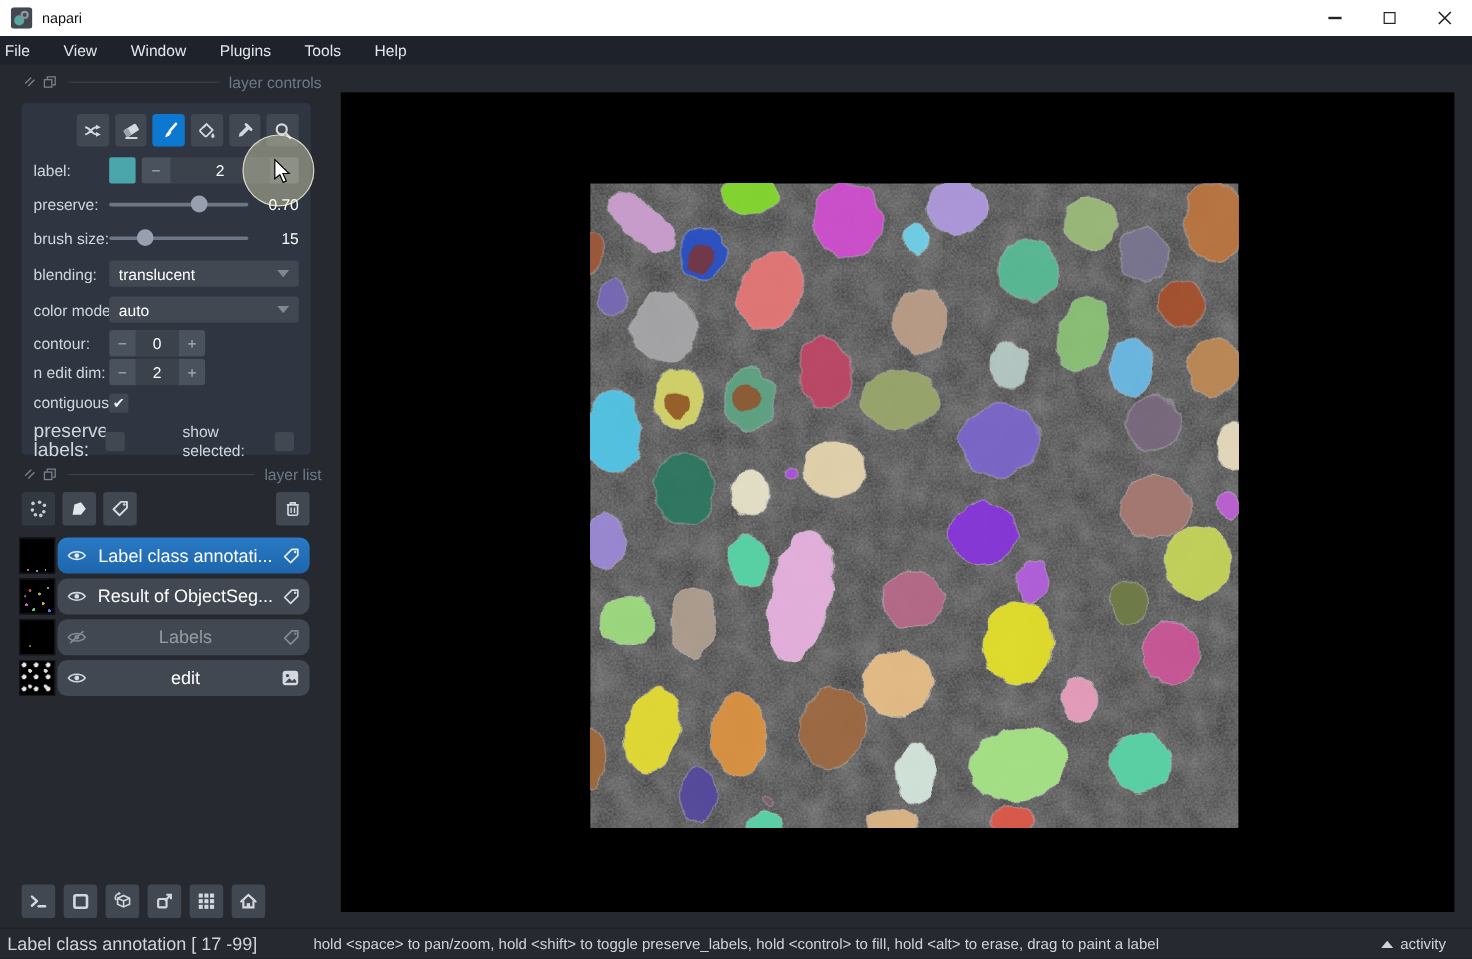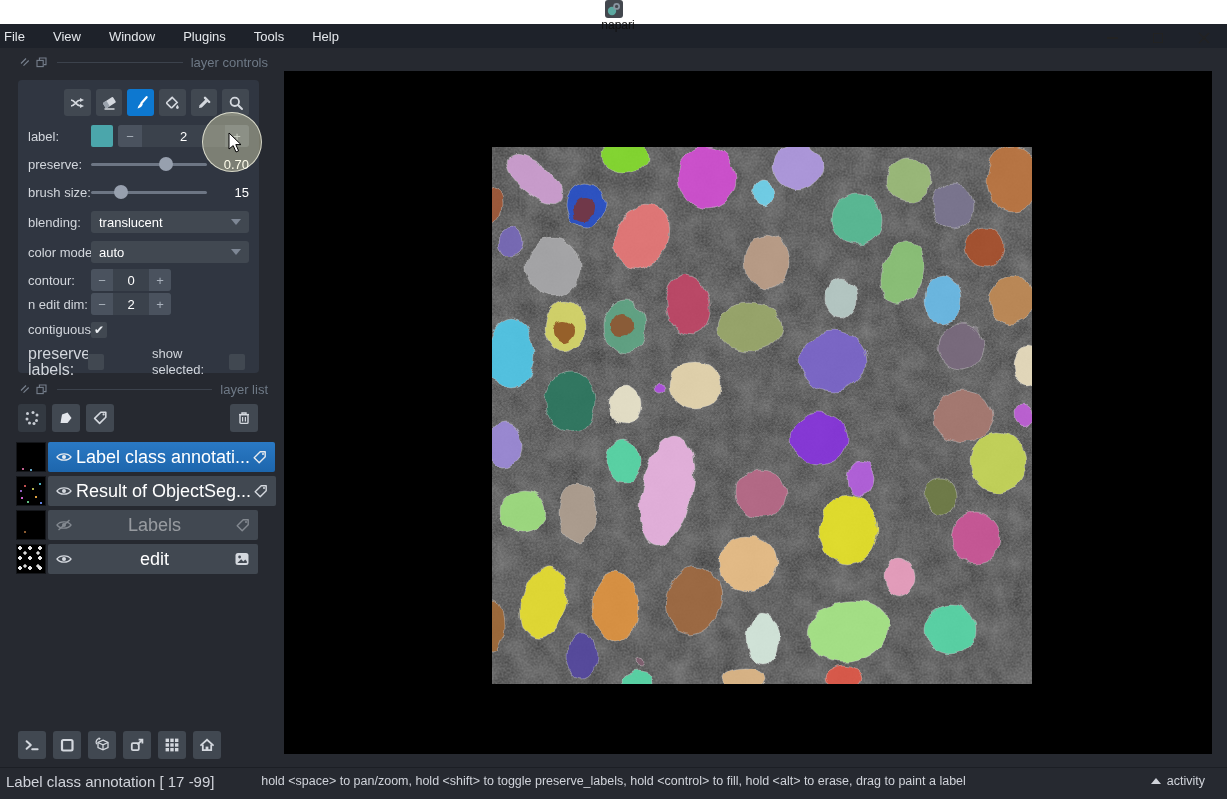--- a/index.html
+++ b/index.html
@@ -1,20 +1,20 @@
 <!DOCTYPE html>
 <html><head>
 <meta charset="utf-8">
 <style>
   html,body{margin:0;padding:0;background:#111;}
   *{box-sizing:border-box;font-family:"Liberation Sans","DejaVu Sans",sans-serif;}
   .window{position:relative;width:1227px;height:799px;background:#262930;overflow:hidden;}
 
   
-  .titlebar{height:24px;background:#ffffff;display:flex;align-items:center;padding-left:9px;flex-direction:column;}
+  .titlebar{height:30px;background:#ffffff;display:flex;align-items:center;padding-left:9px;}
   .app-icon{width:18px;height:18px;margin-right:8px;display:inline-flex;}
   .app-title{font-size:12px;color:#111;}
   .win-controls{margin-left:auto;display:flex;height:100%;}
   .win-btn{width:46px;height:100%;display:flex;align-items:center;justify-content:center;}
   .glyph-min{width:11px;height:1.5px;background:#222;}
   .glyph-max{width:10px;height:10px;border:1.2px solid #222;}
 
   
   .menubar{height:24px;background:#1e222a;display:flex;align-items:center;padding-left:4px;gap:4px;}
   .menu-item{color:#e4e7eb;font-size:13px;padding:0 12px;cursor:default;}
@@ -75,21 +75,21 @@
     radial-gradient(circle 1.5px at 4px 14px,#9060c0 60%,transparent 65%);}
   .thumb.few{background-image:
     radial-gradient(circle 1.5px at 6px 26px,#c06090 60%,transparent 65%),
     radial-gradient(circle 1.5px at 14px 27px,#60a0c0 60%,transparent 65%),
     radial-gradient(circle 1px at 21px 26px,#a0c060 60%,transparent 65%);}
   .thumb.dim1{background-image:radial-gradient(circle 1.5px at 8px 21px,#8a5a30 60%,transparent 65%);}
   .thumb.blobs{background-image:
     radial-gradient(circle 2.6px at 3px 3px,#e8e8e8 70%,transparent 75%),
     radial-gradient(circle 2.2px at 8px 8px,#dcdcdc 70%,transparent 75%);
     background-size:10px 10px,13px 13px;}
-  .lrow-content{flex:1;background:#414851;border-radius:2px;display:flex;align-items:center;padding:0 8px;color:#fff;font-size:18px;}
+  .lrow-content{flex:1;background:#414851;border-radius:8px;display:flex;align-items:center;padding:0 8px;color:#fff;font-size:15px;}
   .layer-row.selected .lrow-content{background:linear-gradient(#2a79c4,#1d66ad);}
   .layer-row.hidden .lrow-content>*{opacity:0.45;}
   .lrow-name{flex:1;text-align:center;overflow:hidden;white-space:nowrap;}
   .lrow-eye{width:20px;display:flex;}
   .lrow-type{width:17px;display:flex;justify-content:flex-end;}
 
   .viewer-buttons{position:absolute;bottom:8px;left:10px;display:flex;gap:7px;}
   .vbtn{width:28px;height:28px;background:#414851;border-radius:3px;display:flex;align-items:center;justify-content:center;}
 
   .canvas-wrap{flex:1;position:relative;}

